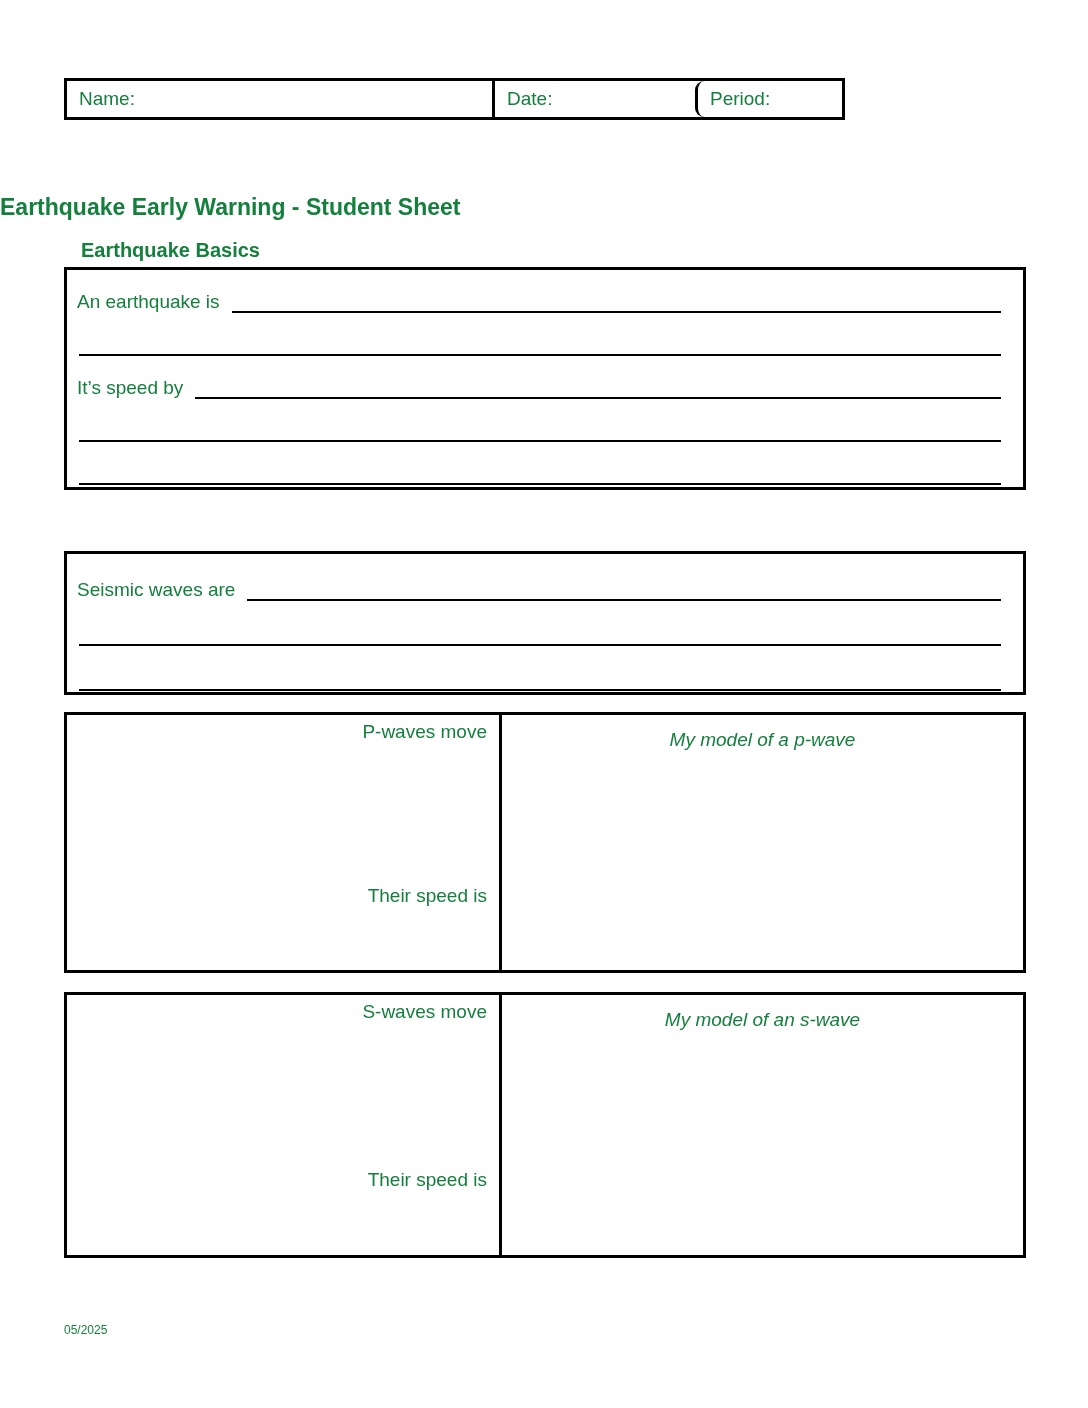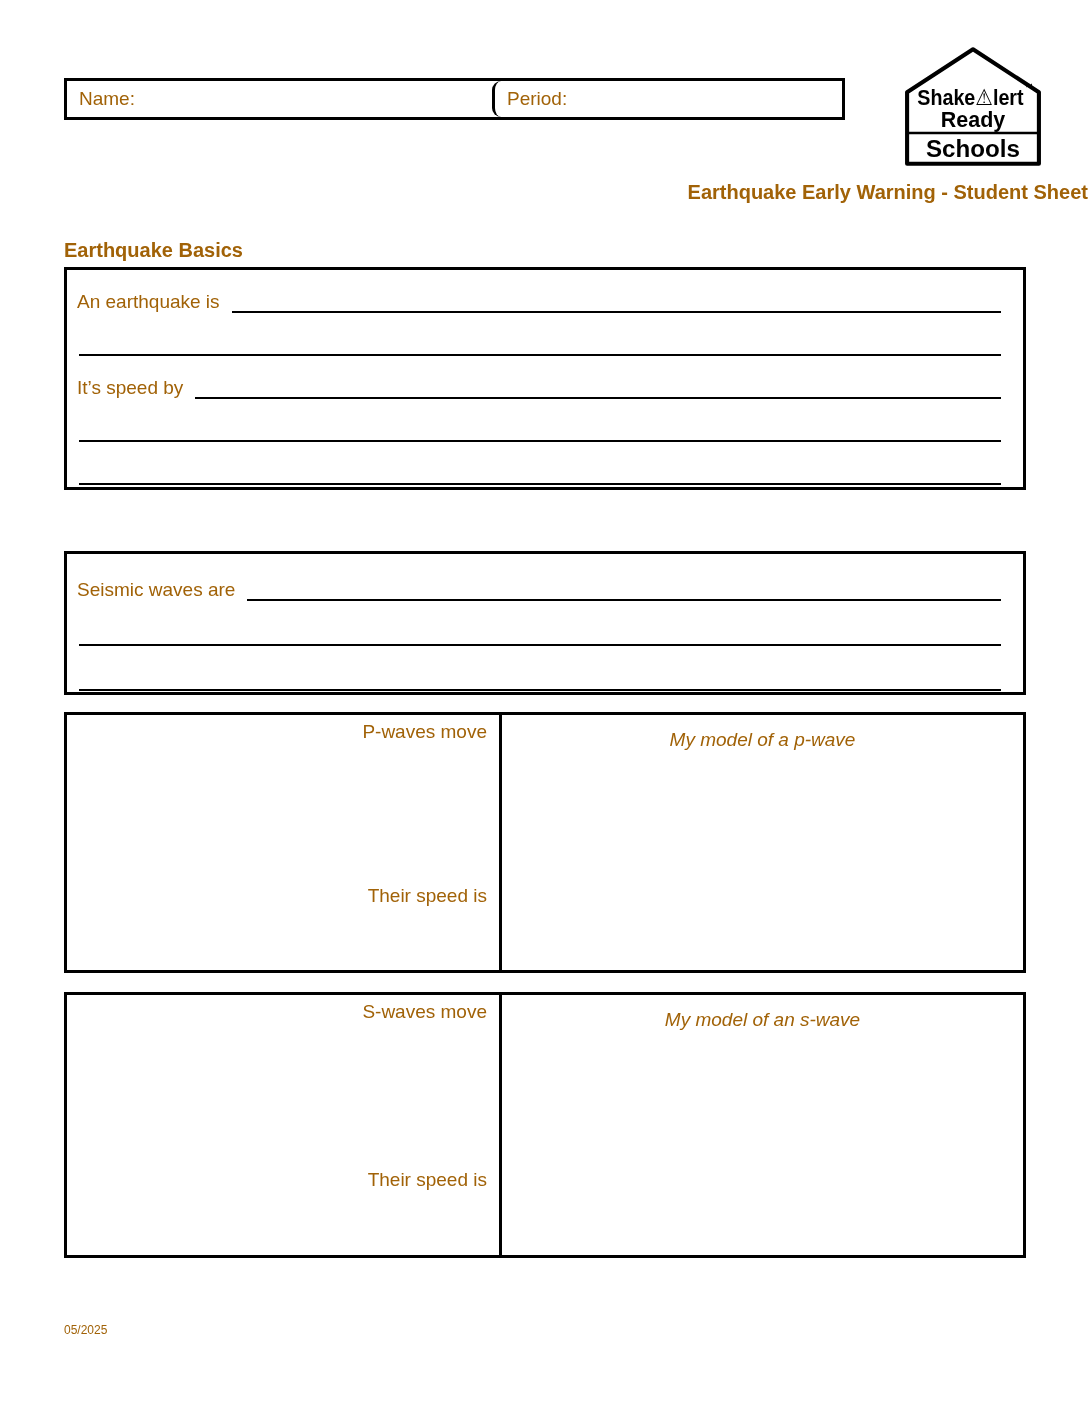--- a/index.html
+++ b/index.html
@@ -1,20 +1,20 @@
 <!DOCTYPE html>
 <html><head>
 <meta charset="utf-8">
 <style>
   * { margin:0; padding:0; box-sizing:border-box; }
   html,body { background:#ffffff; }
   .page {
     position:relative;
     width:1088px; height:1408px;
-    background:#ffffff; color:#a16207;
+    background:#ffffff; color:#15803d;
     font-family:"Liberation Sans", sans-serif;
     font-size:19px;
     overflow:hidden;
     padding-left:28px;
   }
 
   
   .info-table {
     position:absolute; left:64px; top:78px;
     width:781px; height:42px;
@@ -25,28 +25,28 @@
   .cell-name   { width:425px; }
   .cell-date   { width:203px; border-left:3px solid #000; }
   .cell-period { flex:1; border-left:3px solid #000;border-radius:9px; }
 
   .logo { position:absolute; left:903px; top:46px; width:140px; height:121px; }
   .logo svg { display:block; width:100%; height:100%; }
   .logo text { font-family:"Liberation Sans", "DejaVu Sans", sans-serif; fill:#000; }
 
   
   .doc-title {
-    position:absolute; top:177px; left:0; width:100%;
-    text-align:right; font-size:20px; font-weight:bold; line-height:30px;
+    position:absolute; top:192px; left:0; width:100%;
+    text-align:left; font-size:23px; font-weight:bold; line-height:30px;
   }
   .section-heading {
     position:absolute; left:64px;
     font-size:20px; font-weight:bold; line-height:24px;
   }
-  .h-basics { top:238px; }
+  .h-basics { top:238px;margin-left:17px; }
   .h-waves  { top:524px; }
 
   
   .abox {
     position:absolute; left:64px; width:962px;
     border:3px solid #000; background:#fff;
   }
   .box-basics { top:267px; height:223px; padding:0 22px 0 10px; }
   .box-waves  { top:551px; height:144px; padding:2px 22px 0 10px; }
   .box-pwave  { top:712px;  height:261px; padding:0; display:flex; }
@@ -87,35 +87,28 @@
 </style>
 </head>
 <body>
 
 <div class="page">
 
   <div class="info-table">
     <div class="info-cell cell-name">
       <span class="label">Name:</span>
     </div>
+    <div class="info-cell cell-date">
+      <span class="label">Date:</span>
+    </div>
     <div class="info-cell cell-period">
       <span class="label">Period:</span>
     </div>
   </div>
 
-  <div class="logo">
-    <svg viewBox="0 0 137 118">
-      <path d="M 68.5 3 L 133 45 L 133 115 L 4 115 L 4 45 Z" fill="#ffffff" stroke="#000000" stroke-width="4" stroke-linejoin="round"></path>
-      <line x1="4" y1="85" x2="133" y2="85" stroke="#000000" stroke-width="2.5"></line>
-      <text x="66" y="58" text-anchor="middle" font-size="22" font-weight="bold" textLength="104" lengthAdjust="spacingAndGlyphs">Shake⚠lert</text>
-      <text x="123" y="43" text-anchor="middle" font-size="9">™</text>
-      <text x="68.5" y="79" text-anchor="middle" font-size="21" font-weight="bold">Ready</text>
-      <text x="68.5" y="108" text-anchor="middle" font-size="23" font-weight="bold" textLength="92" lengthAdjust="spacingAndGlyphs">Schools</text>
-    </svg>
-  </div>
 
   <div class="doc-title">Earthquake Early Warning - Student Sheet</div>
 
   <div class="section-heading h-basics">Earthquake Basics</div>
   <div class="abox box-basics">
     <div class="line">
       <span class="label">An earthquake is</span>
       <div class="blank"></div>
     </div>
     <div class="line full">

